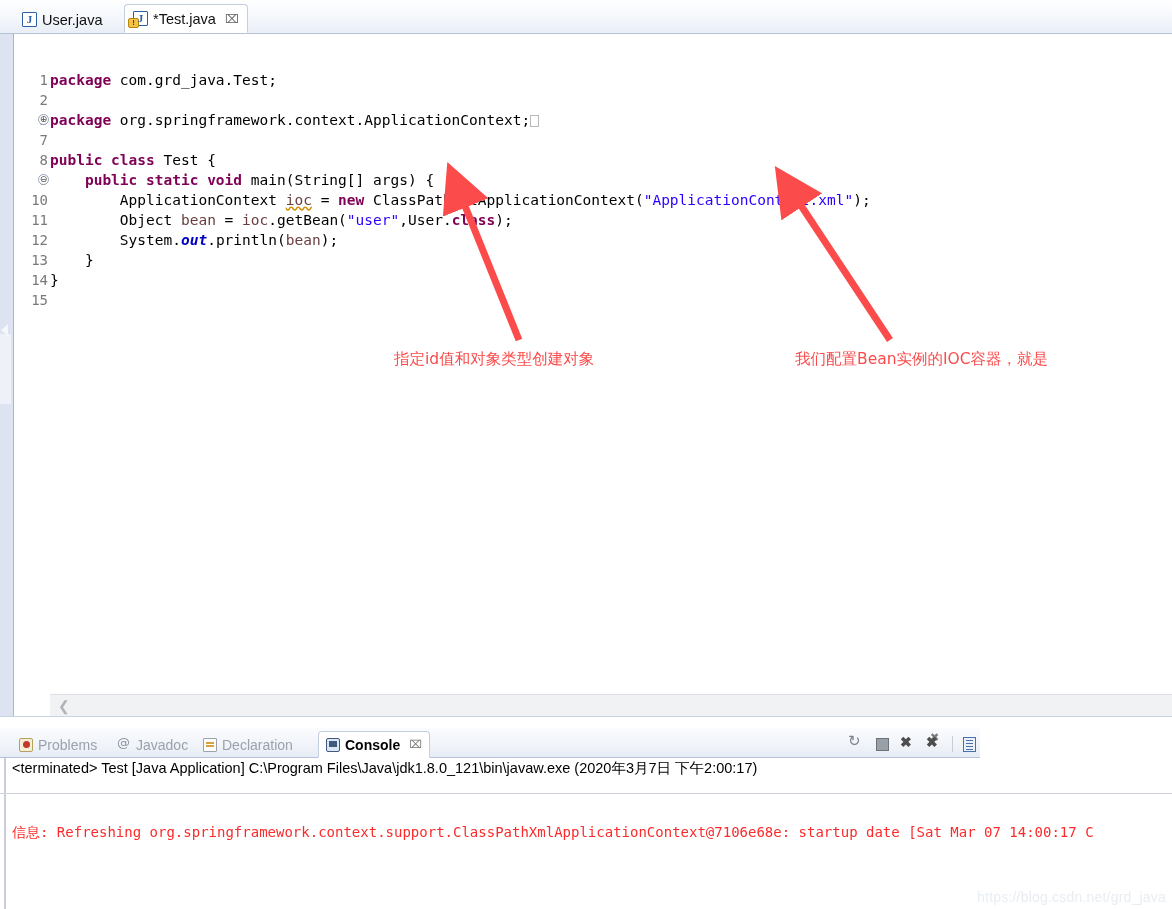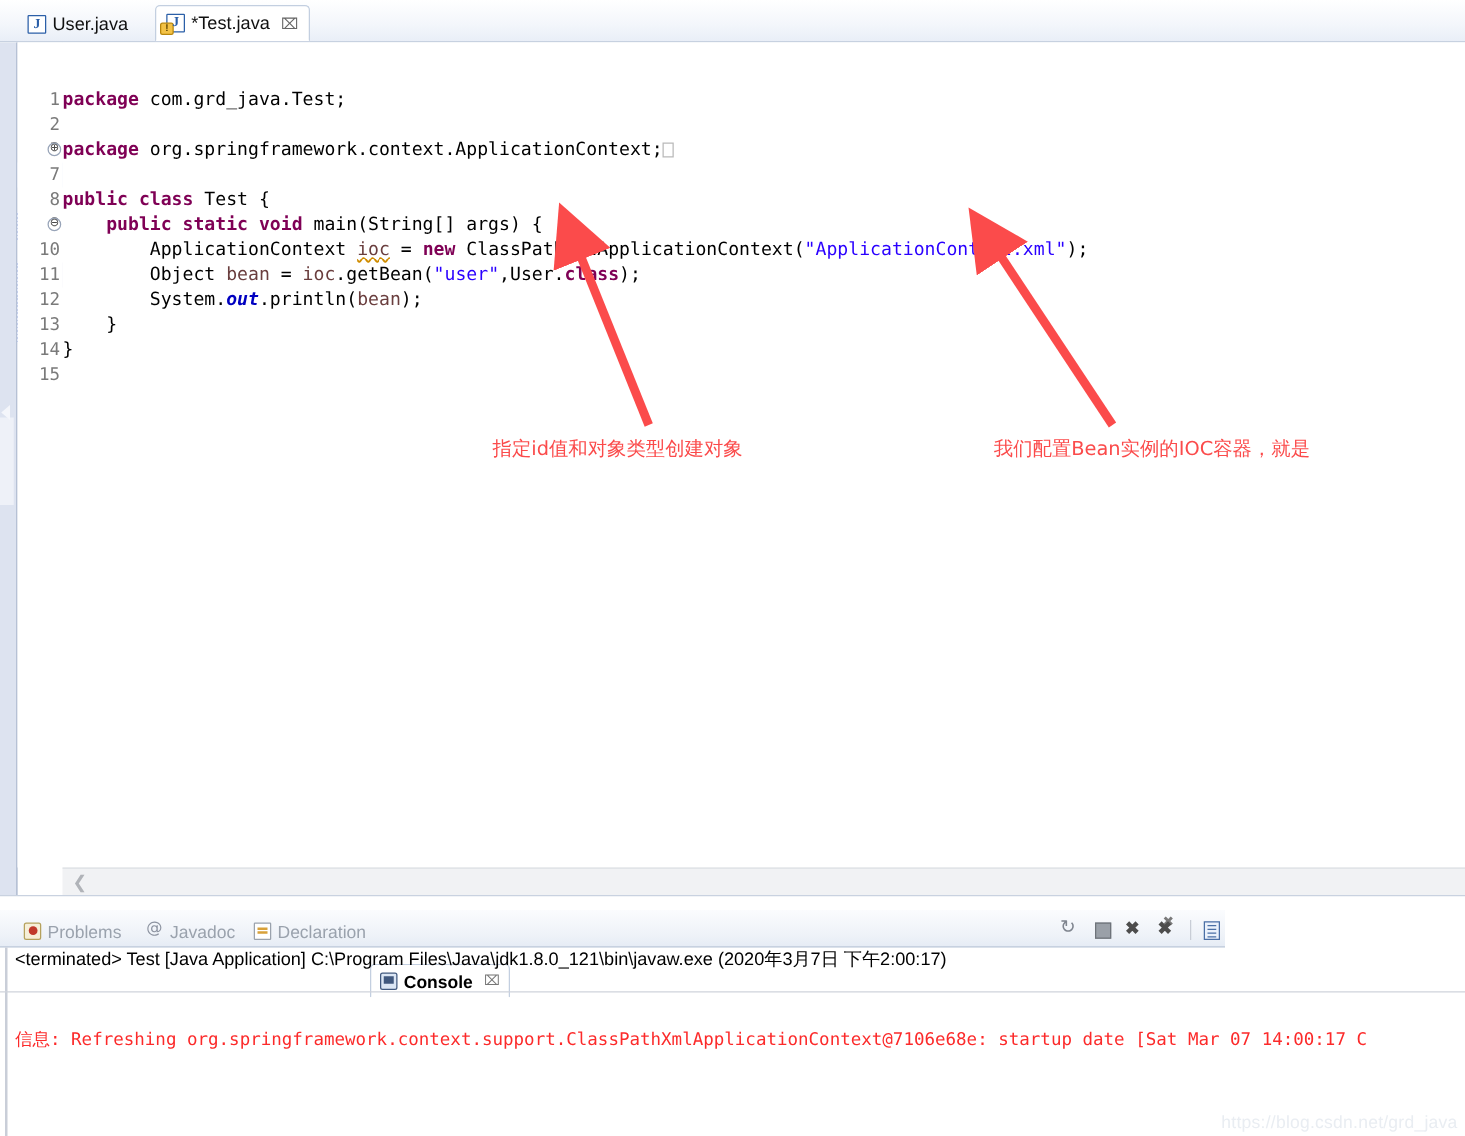--- a/index.html
+++ b/index.html
@@ -438,21 +438,21 @@
         <span>Problems</span>
       </div>
       <div class="ctab" style="left:110px;">
         <span class="ci javadoc"></span>
         <span>Javadoc</span>
       </div>
       <div class="ctab" style="left:196px;">
         <span class="ci declaration"></span>
         <span>Declaration</span>
       </div>
-      <div class="ctab active" style="left:296px;margin-top:40px;">
+      <div class="ctab active" style="left:318px;">
         <span class="ci console"></span>
         <span>Console</span>
         <span class="ctab-close">⌧</span>
       </div>
 
       <div class="ctoolbar">
         <span class="tbtn pin"></span>
         <span class="tbtn stop"></span>
         <span class="tbtn rm"></span>
         <span class="tbtn rmall"></span>

